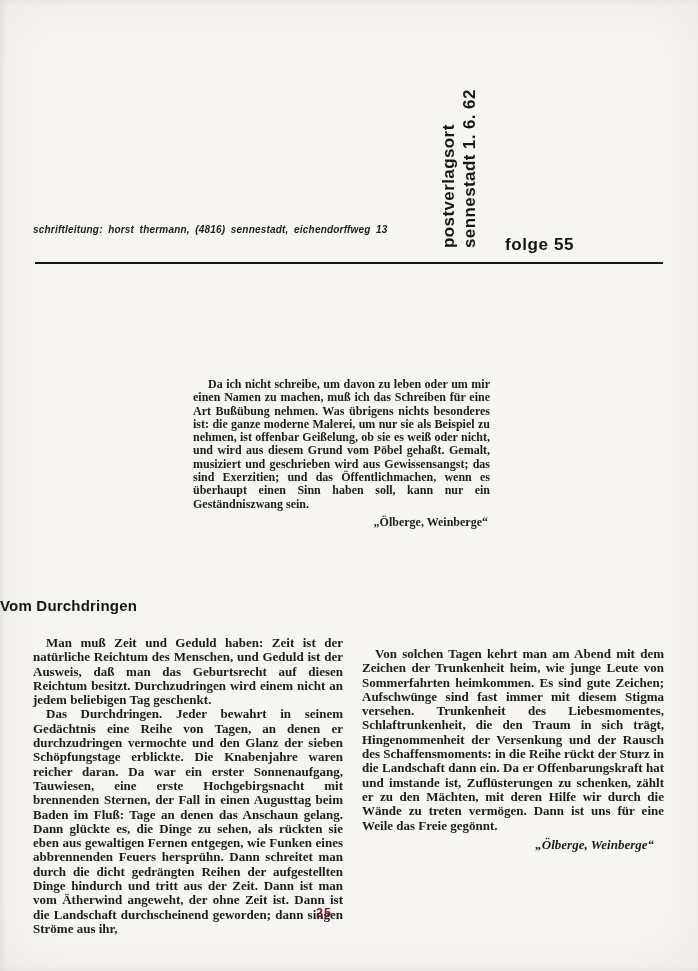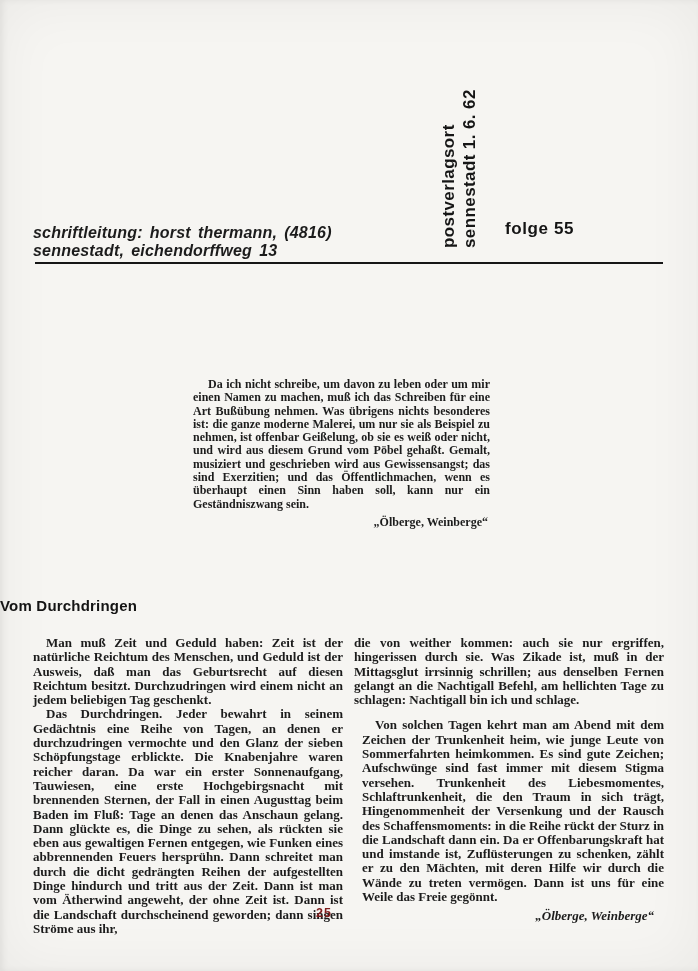--- a/index.html
+++ b/index.html
@@ -27,26 +27,26 @@
     letter-spacing:0.8px;color:#141414;
   }
   .series .ln{white-space:nowrap;}
   .series .ln1{margin-left:4px;}
   .series .ln2{margin-left:24px;}
   .series .ln3{margin-left:9px;}
   .series .ln4{margin-left:19px;}
   .series .ln4 .fkk{margin-left:40px;}
   .series .ln5{margin-left:1px;}
   .issue{
-    position:absolute;left:505px;top:219px;
+    position:absolute;left:505px;top:235px;
     font-weight:bold;font-size:17px;letter-spacing:0.6px;color:#141414;
   }
   .editorial{
     position:absolute;left:33px;top:224px;width:360px;
-    font-style:italic;font-weight:bold;font-size:16px;
+    font-style:italic;font-weight:bold;font-size:10px;
     letter-spacing:0.2px;word-spacing:2.5px;color:#1c1c1c;
   }
   .rule{
     position:absolute;left:35px;top:262px;width:628px;height:2px;
     background:#161616;
   }
   
   .quote{
     position:absolute;left:193px;top:378px;width:297px;
     font-family:"Liberation Serif",serif;
@@ -101,21 +101,20 @@
   </div>
 
   <div class="article-title">Vom Durchdringen</div>
 
   <div class="columns">
     <div class="col">
       <p>Man muß Zeit und Geduld haben: Zeit ist der natürliche Reichtum des Menschen, und Geduld ist der Ausweis, daß man das Geburtsrecht auf diesen Reichtum besitzt. Durchzudringen wird einem nicht an jedem beliebigen Tag geschenkt.</p>
       <p>Das Durchdringen. Jeder bewahrt in seinem Gedächtnis eine Reihe von Tagen, an denen er durchzudringen vermochte und den Glanz der sieben Schöpfungstage erblickte. Die Knabenjahre waren reicher daran. Da war ein erster Sonnenaufgang, Tauwiesen, eine erste Hochgebirgsnacht mit brennenden Sternen, der Fall in einen Augusttag beim Baden im Fluß: Tage an denen das Anschaun gelang. Dann glückte es, die Dinge zu sehen, als rückten sie eben aus gewaltigen Fernen entgegen, wie Funken eines abbrennenden Feuers hersprühn. Dann schreitet man durch die dicht gedrängten Reihen der aufgestellten Dinge hindurch und tritt aus der Zeit. Dann ist man vom Ätherwind angeweht, der ohne Zeit ist. Dann ist die Landschaft durchscheinend geworden; dann singen Ströme aus ihr,</p>
     </div>
     <div class="col">
-      <p class="no-indent">die von weither kommen: auch sie nur ergriffen, hingerissen durch sie. Was Zikade ist, muß in der Mittagsglut irrsinnig schrillen; aus denselben Fernen gelangt an die Nachtigall Befehl, am hellichten Tage zu schlagen: Nachtigall bin ich und schlage.</p>
       <p class="gap">Von solchen Tagen kehrt man am Abend mit dem Zeichen der Trunkenheit heim, wie junge Leute von Sommerfahrten heimkommen. Es sind gute Zeichen; Aufschwünge sind fast immer mit diesem Stigma versehen. Trunkenheit des Liebesmomentes, Schlaftrunkenheit, die den Traum in sich trägt, Hingenommenheit der Versenkung und der Rausch des Schaffensmoments: in die Reihe rückt der Sturz in die Landschaft dann ein. Da er Offenbarungskraft hat und imstande ist, Zuflüsterungen zu schenken, zählt er zu den Mächten, mit deren Hilfe wir durch die Wände zu treten vermögen. Dann ist uns für eine Weile das Freie gegönnt.</p>
       <p class="attrib">„Ölberge, Weinberge“</p>
     </div>
   </div>
 
   <div class="page-number">25</div>
 
 </div>
 
 </body></html>

